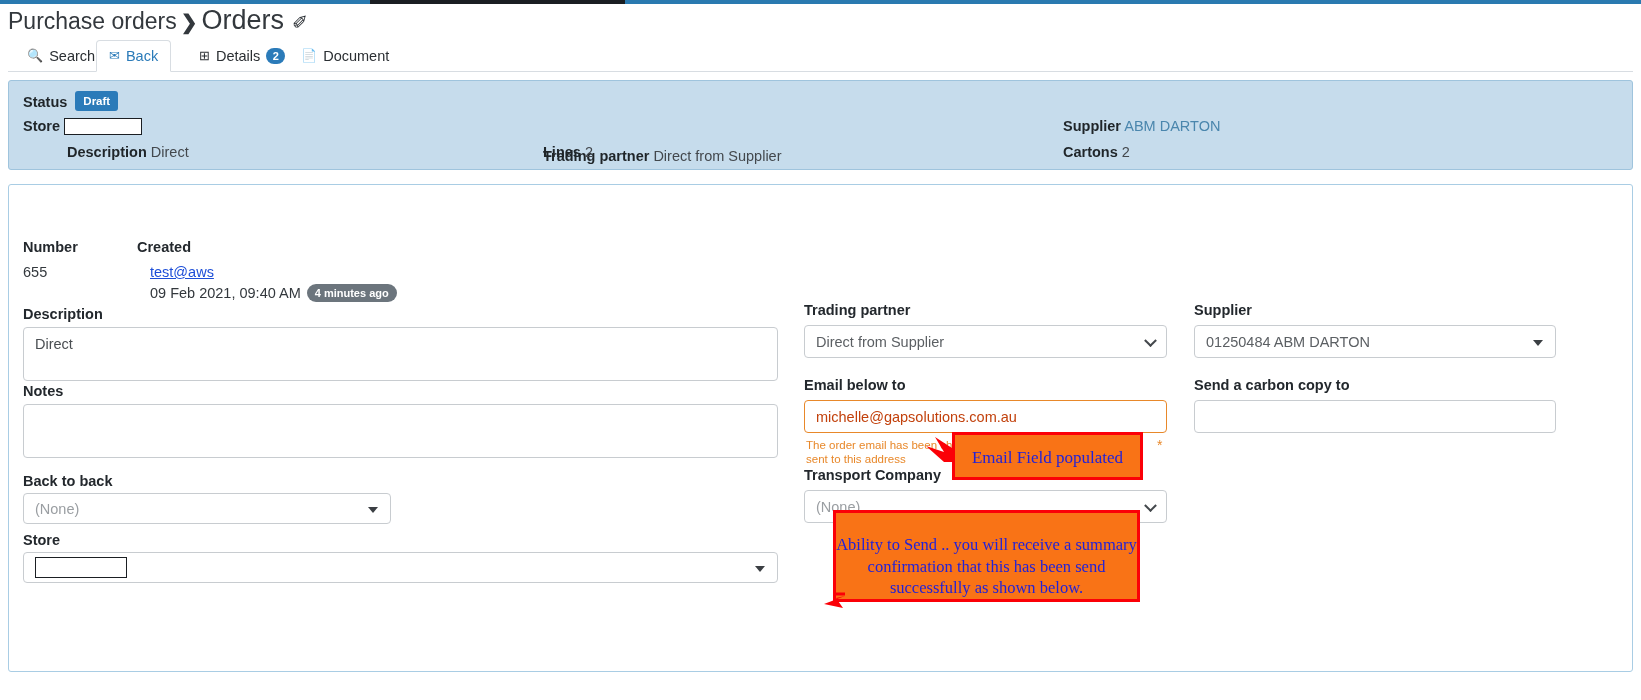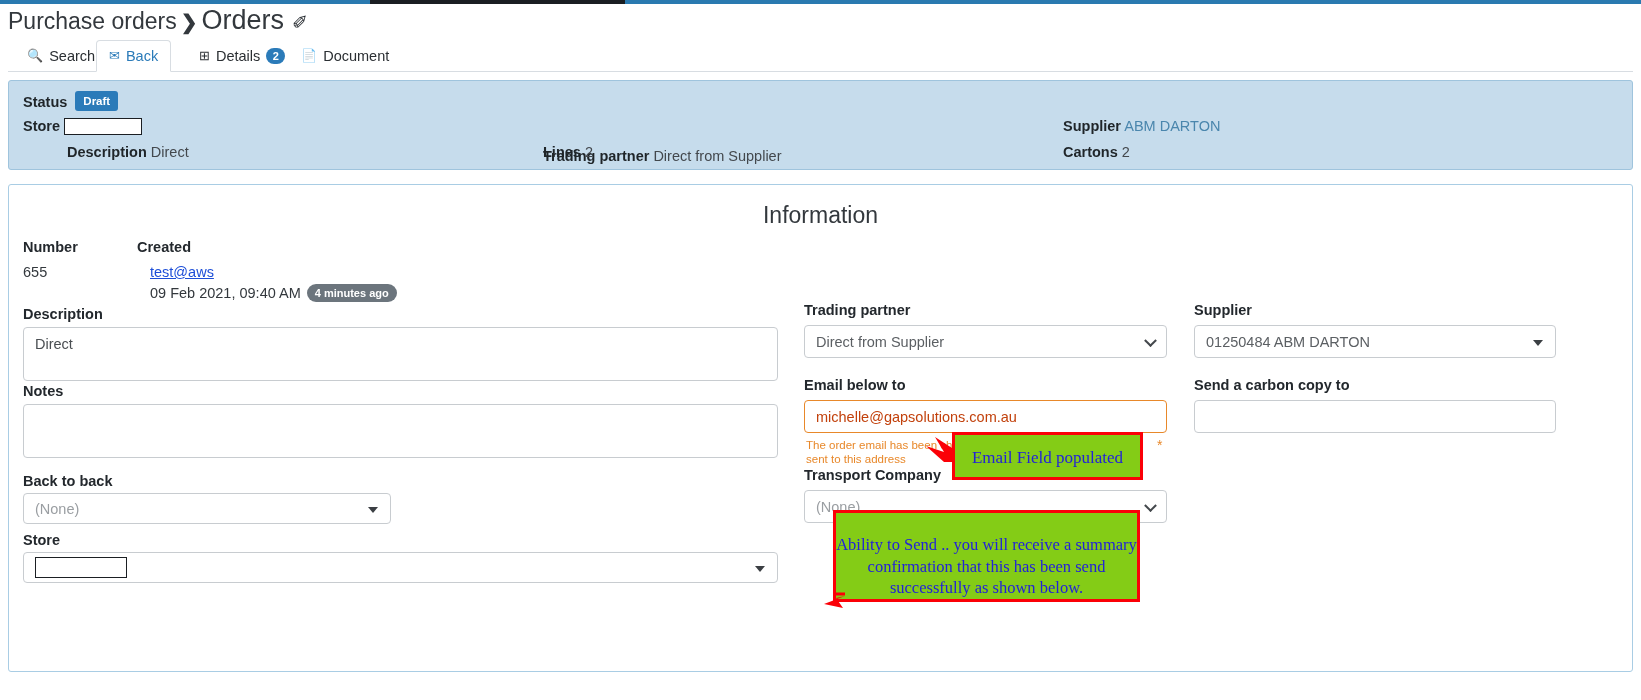--- a/index.html
+++ b/index.html
@@ -158,21 +158,21 @@
   .warn-text {
     position: absolute; font-size: 11.5px; color: #e8882a; line-height: 14px;
     width: 360px;
   }
   .req-star { position: absolute; color: #e8882a; font-size: 14px; }
 
   
   .anno {
     position: absolute;
     border: 3px solid #fb0007;
-    background: #84cc16;
+    background: #f97316;
     color: #2222d8;
     font-family: "Liberation Serif", serif;
     text-align: center;
     z-index: 40;
   }
   #anno1 {
     left: 952px; top: 432px; width: 191px; height: 48px;
     font-size: 17px; line-height: 46px;
   }
   #anno2 {
@@ -240,21 +240,20 @@
       <span class="sp-val link">ABM DARTON</span>
     </div>
     <div class="sp-col" style="left:1054px; top:63px;">
       <span class="sp-label">Cartons</span>
       <span class="sp-val">2</span>
     </div>
   </div>
 
   <div class="info-card">
 
-    <div class="info-title">Information</div>
 
     <div class="field-label" style="left:14px; top:54px;">Number</div>
     <div class="field-static" style="left:14px; top:79px;">655</div>
 
     <div class="field-label" style="left:128px; top:54px;">Created</div>
     <div class="field-static link-text" style="left:141px; top:79px;">test@aws</div>
     <div class="field-static" style="left:141px; top:99px;">
       <span>09 Feb 2021, 09:40 AM</span><span class="time-badge">4 minutes ago</span>
     </div>
 

